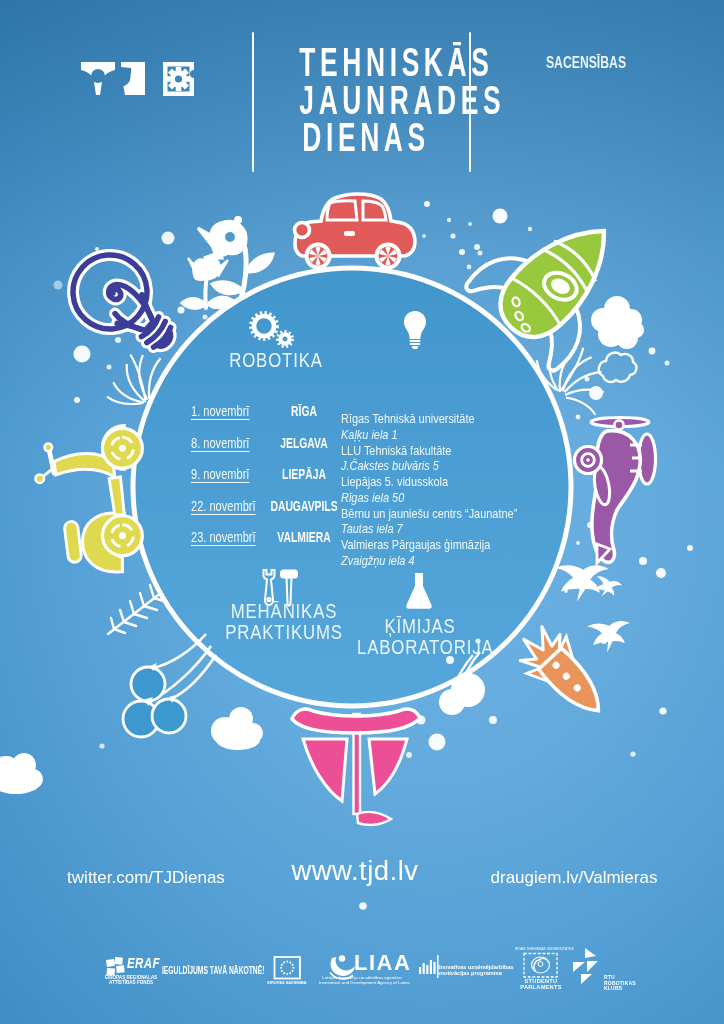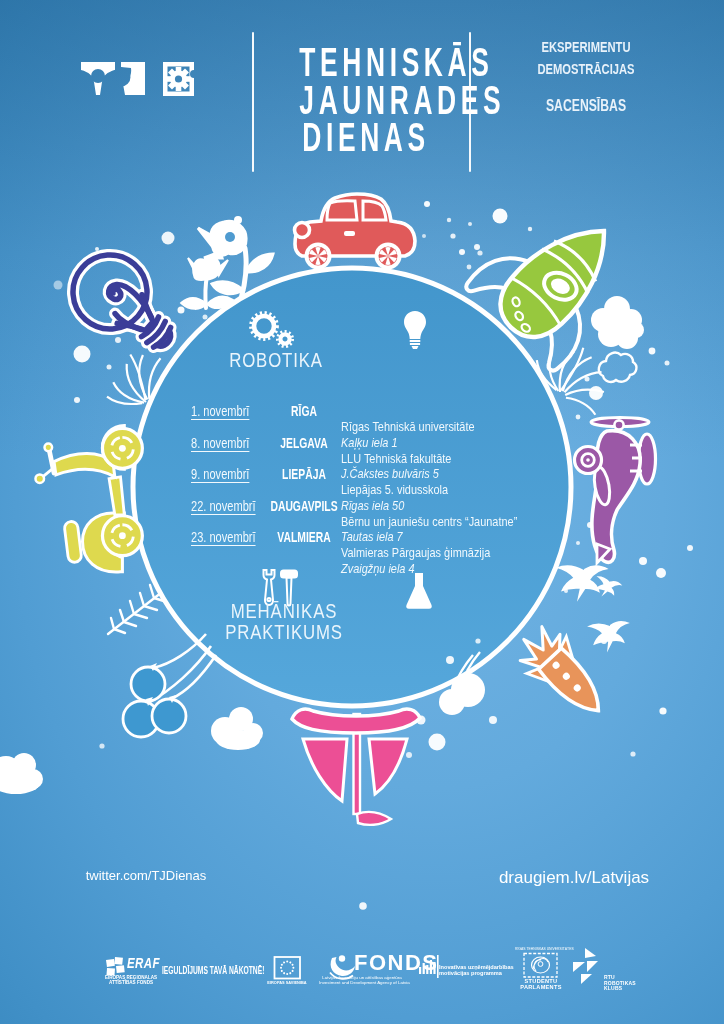--- a/index.html
+++ b/index.html
@@ -57,27 +57,27 @@
     position:absolute;left:191px;top:0;color:#f2f9fd;
     text-decoration:underline;text-underline-offset:2.5px;text-decoration-thickness:1px;
     --sx:.79;transform:scaleX(var(--sx));transform-origin:0 50%;
   }
   .sch-city{
     position:absolute;left:254px;top:0;width:100px;text-align:center;
     font-weight:700;color:#fff;
     --sx:.74;transform:scaleX(var(--sx));
   }
   .sch-venue{
-    position:absolute;left:341px;top:16px;width:230px;
+    position:absolute;left:341px;top:8px;width:230px;
     font-size:13.5px;line-height:15.8px;color:#f2f9fd;
   }
   .sch-venue div{--sx:.81;transform:scaleX(var(--sx));transform-origin:0 50%;white-space:nowrap;}
   .sch-address{font-style:italic;}
   
-  .link-twitter{left:40px;top:868px;width:212px;text-align:center;font-size:13px;color:#fff;}
+  .link-twitter{left:40px;top:868px;width:212px;text-align:center;font-size:17px;color:#fff;}
   .link-web{left:255px;top:855px;width:200px;text-align:center;font-size:27.5px;color:#fff;letter-spacing:.5px;}
   .link-draugiem{left:468px;top:868px;width:212px;text-align:center;font-size:17px;color:#fff;}
   
   .f-item{position:absolute;color:#fff;}
   .tiny{transform:scale(.5);transform-origin:0 0;}
   .tinyc{transform:scale(.5);transform-origin:50% 0;}
   .eraf-text{left:23px;top:0px;font-size:14px;font-weight:700;letter-spacing:.5px;font-style:italic;transform:scaleX(.82);transform-origin:0 0;white-space:nowrap;}
   .eraf-sub{left:-51.5px;top:20px;width:156px;font-size:9.2px;font-weight:700;text-align:center;line-height:10.4px;}
   .slogan{left:162px;top:963.5px;font-size:10.5px;font-weight:700;white-space:nowrap;transform:scaleX(.64);transform-origin:0 0;}
   .eu-sub{left:-35px;top:24px;width:96px;text-align:center;font-size:7.8px;font-weight:700;}
@@ -448,24 +448,20 @@
   <div class="abs vrule left"></div>
   <div class="abs vrule right"></div>
 
   <div class="abs title">
     <div>TEHNISKĀS</div>
     <div>JAUNRADES</div>
     <div>DIENAS</div>
   </div>
 
   <div class="abs activities">
-    <div class="act-g">
-      <div class="sx sxc">EKSPERIMENTU</div>
-      <div class="sx sxc">DEMOSTRĀCIJAS</div>
-    </div>
     <div class="act-gap"></div>
     <div class="act-3 sx sxc">SACENSĪBAS</div>
   </div>
 
   <svg class="abs" style="left:246px;top:308px" width="50" height="42" viewBox="0 0 50 42">
     <g transform="translate(18,18)" fill="none" stroke="#ffffff">
       <circle r="13.2" stroke-width="3.4" stroke-dasharray="2.2 2.6"></circle>
       <circle r="10" stroke-width="4.6"></circle>
     </g>
     <g transform="translate(39,31)" fill="none" stroke="#ffffff">
@@ -537,37 +533,42 @@
     </g>
   </svg>
   <div class="abs sec-label sec-mehanikas">
     <div>MEHĀNIKAS</div>
     <div>PRAKTIKUMS</div>
   </div>
 
   <svg class="abs" style="left:405px;top:572px" width="28" height="38" viewBox="0 0 28 38">
     <path d="M 10 1 L 18 1 L 18 14 L 26.5 33 C 27.3 35 26.3 36.8 24 36.8 L 4 36.8 C 1.7 36.8 0.7 35 1.5 33 L 10 14 Z" fill="#ffffff"></path>
   </svg>
+  <div class="abs sec-label sec-kimijas">
+    <div>ĶĪMIJAS</div>
+    <div>LABORATORIJA</div>
+  </div>
 
   <div class="abs link-twitter">twitter.com/TJDienas</div>
-  <div class="abs link-draugiem">draugiem.lv/Latvijas</div>
+  <div class="abs link-web">www.tjd.lv</div>
+  <div class="abs link-draugiem">draugiem.lv/Valmieras</div>
 
   <div class="abs f-item" style="left:104px;top:955px;width:80px">
     <div class="abs eraf-text">ERAF</div>
     <div class="abs eraf-sub tinyc">
       <div>EIROPAS REĢIONĀLĀS</div>
       <div>ATTĪSTĪBAS FONDS</div>
     </div>
   </div>
   <div class="abs slogan">IEGULDĪJUMS TAVĀ NĀKOTNĒ!</div>
   <div class="abs f-item" style="left:274px;top:956px;width:40px">
     <div class="abs eu-sub tinyc">EIROPAS SAVIENĪBA</div>
   </div>
   <div class="abs f-item" style="left:328px;top:954px;width:90px">
-    <div class="abs liaa-text">FONDS</div>
+    <div class="abs liaa-text">LIAA</div>
     <div class="abs liaa-sub tinyc">
       <div>Latvijas Investīciju un attīstības aģentūra</div>
       <div>Investment and Development Agency of Latvia</div>
     </div>
   </div>
   <div class="abs f-item" style="left:418px;top:958px;width:100px">
     <div class="abs prog-text tiny">
       <div>Inovatīvas uzņēmējdarbības</div>
       <div>motivācijas programma</div>
     </div>

